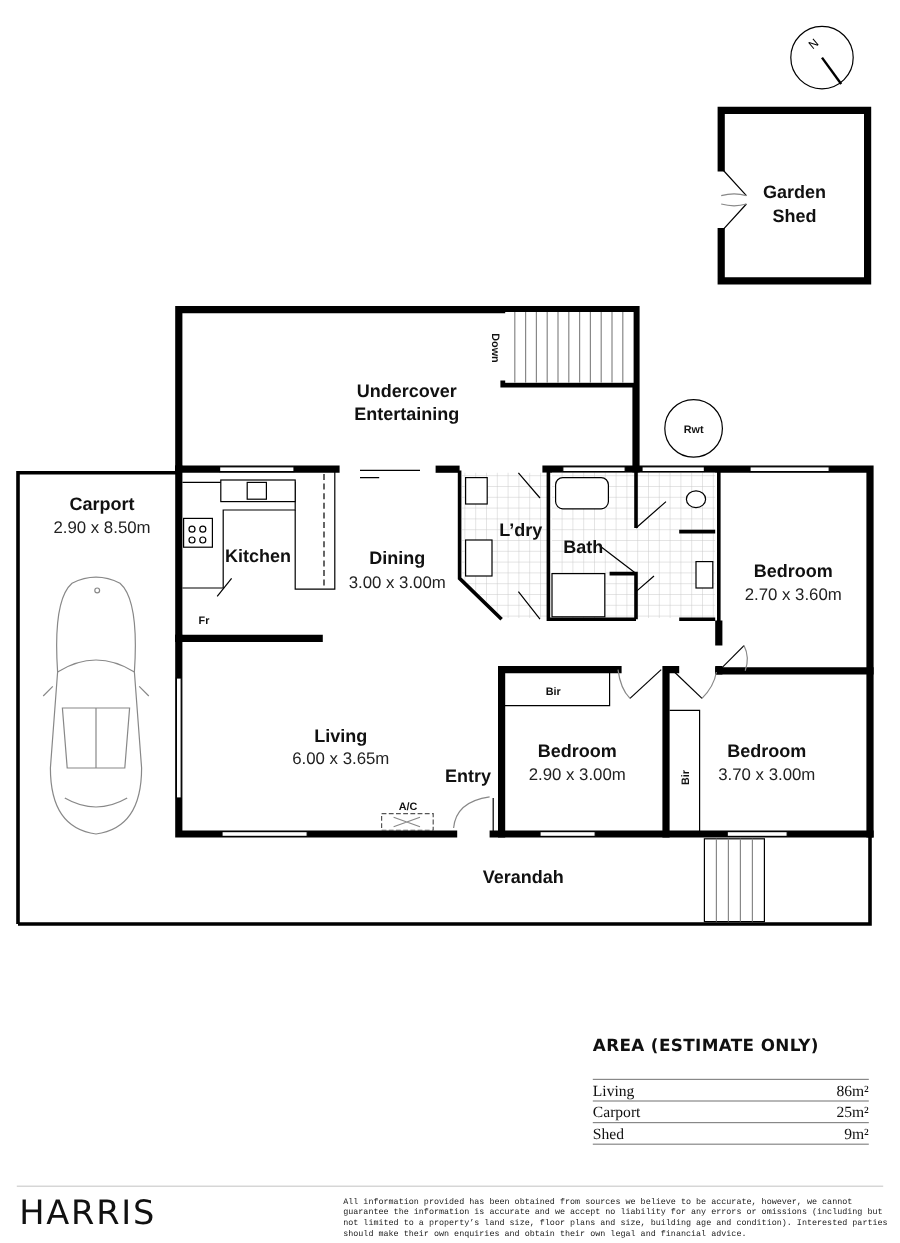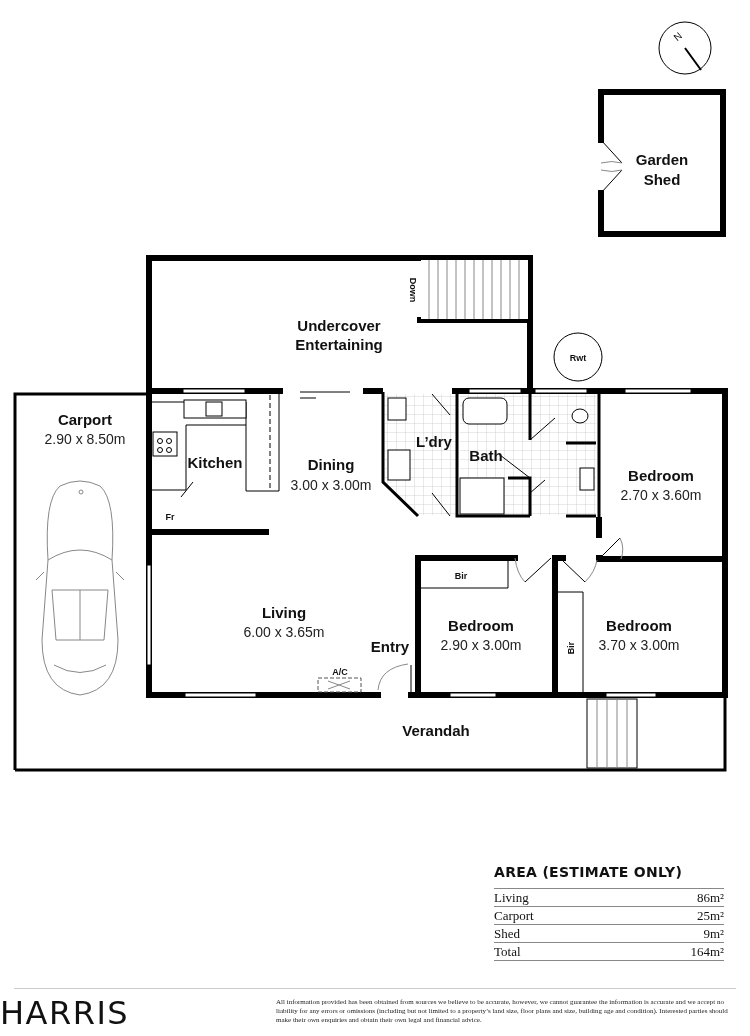--- a/index.html
+++ b/index.html
@@ -9,26 +9,26 @@
   .wall-thin { stroke: #000; stroke-width: 3; fill: none; }
   .line { stroke: #000; stroke-width: 1; fill: none; }
   .grey { stroke: #888; stroke-width: 1; fill: none; }
   .win { stroke: #000; stroke-width: 1; fill: #fff; }
   .room-name { font-family: "Liberation Sans", sans-serif; font-weight: bold; font-size: 15px; fill: #111; text-anchor: middle; }
   .room-dim { font-family: "Liberation Sans", sans-serif; font-size: 14px; fill: #222; text-anchor: middle; }
   .small { font-family: "Liberation Sans", sans-serif; font-weight: bold; font-size: 9px; fill: #111; text-anchor: middle; }
   .tile { fill: url(#tiles); }
 
   .area-panel { position: absolute; left: 494px; top: 864px; width: 230px; }
-  .area-title { font-family: "DejaVu Sans", sans-serif; font-weight: bold; font-size: 14px; letter-spacing: 0.3px; margin-bottom: 8px; }
+  .area-title { font-family: "DejaVu Sans", sans-serif; font-weight: bold; font-size: 14px; letter-spacing: 0.3px; margin-bottom: 19px; }
   .area-row { display: flex; justify-content: space-between; font-family: "Liberation Serif", serif; font-size: 13px; border-top: 1px solid #888; height: 17px; line-height: 17px; }
   .area-row:last-child { border-bottom: 1px solid #888; }
   .footer-rule { position: absolute; left: 14px; right: 14px; top: 988px; border-top: 1px solid #ccc; }
-  .brand { position: absolute; left: 0; top: 994px; font-family: "DejaVu Sans", sans-serif; font-size: 32px; letter-spacing: 1.5px; font-weight: normal; color: #111; }
-  .disclaimer { position: absolute; left: 276px; top: 998px; width: 456px; font-family: Liberation Serif, serif; font-size: 7px; line-height: 9px; color: #222; }
+  .brand { position: absolute; left: 16px; top: 994px; font-family: "DejaVu Sans", sans-serif; font-size: 28px; letter-spacing: 1.5px; font-weight: normal; color: #111; }
+  .disclaimer { position: absolute; left: 286px; top: 998px; width: 456px; font-family: Liberation Mono, monospace; font-size: 7px; line-height: 9px; color: #222; }
 </style>
 </head>
 <body>
 
 <svg class="plan" viewBox="0 0 750 1036" xmlns="http://www.w3.org/2000/svg">
   <defs>
     <pattern id="tiles" width="9" height="9" patternUnits="userSpaceOnUse">
       <rect width="9" height="9" fill="#fff"></rect>
       <path d="M9 0 L0 0 0 9" fill="none" stroke="#c8c8c8" stroke-width="0.8"></path>
     </pattern>
@@ -201,21 +201,17 @@
     <span>86m²</span>
   </div>
   <div class="area-row">
     <span>Carport</span>
     <span>25m²</span>
   </div>
   <div class="area-row">
     <span>Shed</span>
     <span>9m²</span>
   </div>
-  <div class="area-row">
-    <span>Total</span>
-    <span>164m²</span>
-  </div>
 </div>
 
 <div class="footer-rule"></div>
 <div class="brand">HARRIS</div>
 <div class="disclaimer">All information provided has been obtained from sources we believe to be accurate, however, we cannot guarantee the information is accurate and we accept no liability for any errors or omissions (including but not limited to a property’s land size, floor plans and size, building age and condition). Interested parties should make their own enquiries and obtain their own legal and financial advice.</div>
 
 </body></html>

